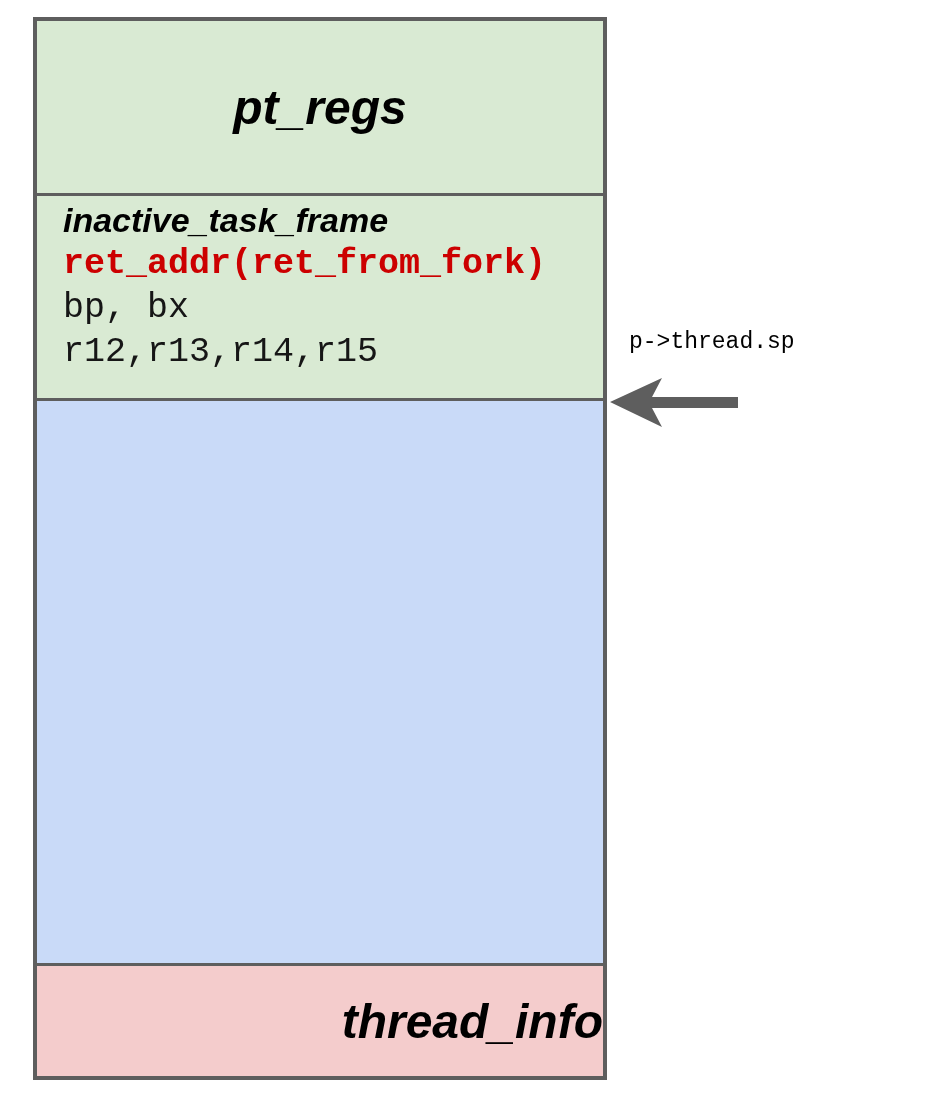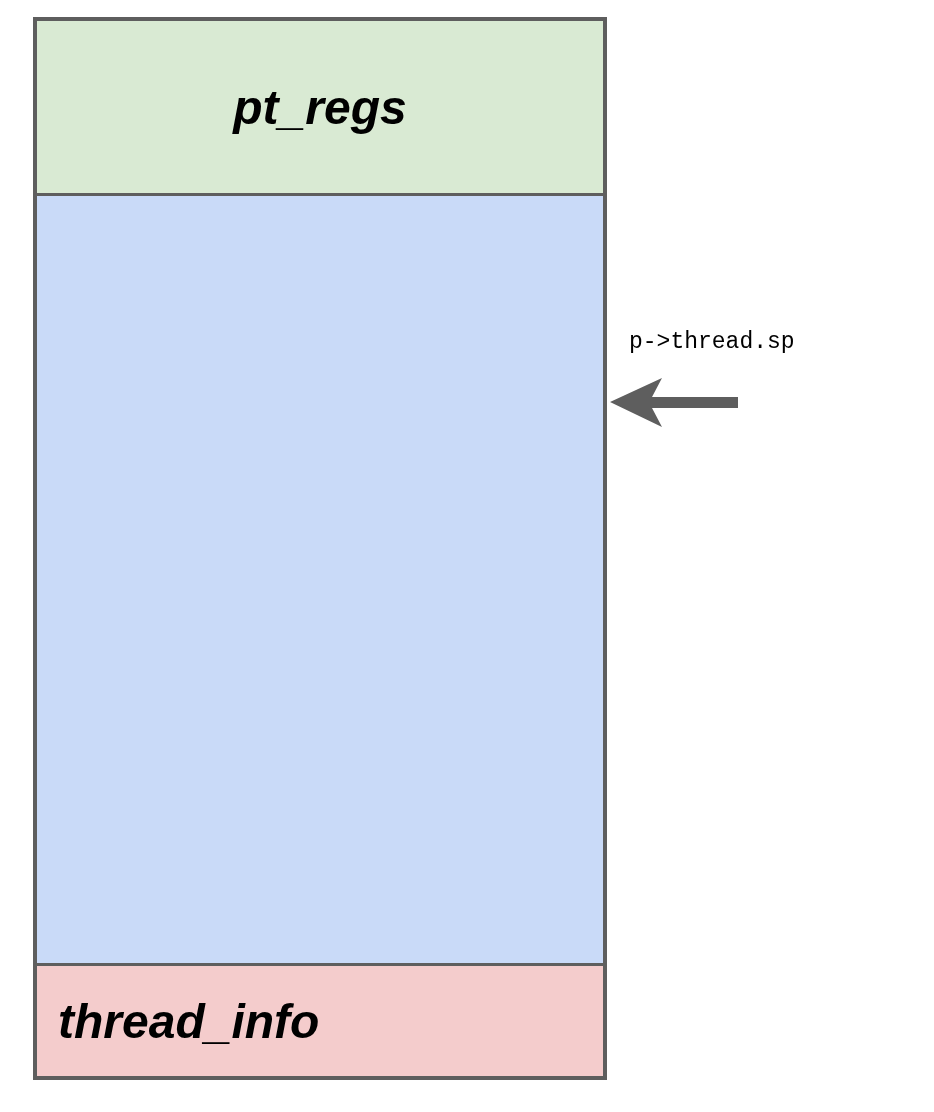--- a/index.html
+++ b/index.html
@@ -43,22 +43,21 @@
     height: 205px;
     padding: 2px 0 0 26px;
   }
   .sec-free {
     flex: 1;
   }
   .sec-threadinfo {
     height: 113px;
     display: flex;
     align-items: center;
-    justify-content: flex-start;
-    padding-left: 21px;
+    justify-content: flex-end;
   }
   .big-label {
     font-size: 48px;
     font-weight: bold;
     font-style: italic;
     color: #000000;
   }
   .itf-line {
     line-height: 44px;
     white-space: pre;
@@ -99,20 +98,26 @@
 </style>
 </head>
 <body>
 
 <div class="stack">
 
   <div class="sec sec-ptregs" style="background: rgb(217, 234, 211);">
     <span class="big-label">pt_regs</span>
   </div>
 
+  <div class="sec sec-itf" style="background: rgb(217, 234, 211);">
+    <div class="itf-line itf-heading">inactive_task_frame</div>
+    <div class="itf-line mono-red">ret_addr(ret_from_fork)</div>
+    <div class="itf-line mono">bp, bx</div>
+    <div class="itf-line mono">r12,r13,r14,r15</div>
+  </div>
 
   <div class="sec sec-free" style="background: rgb(201, 218, 248);"></div>
 
   <div class="sec sec-threadinfo" style="background: rgb(244, 204, 204);">
     <span class="big-label">thread_info</span>
   </div>
 
 </div>
 
 <div class="sp-annotation">p-&gt;thread.sp</div>

